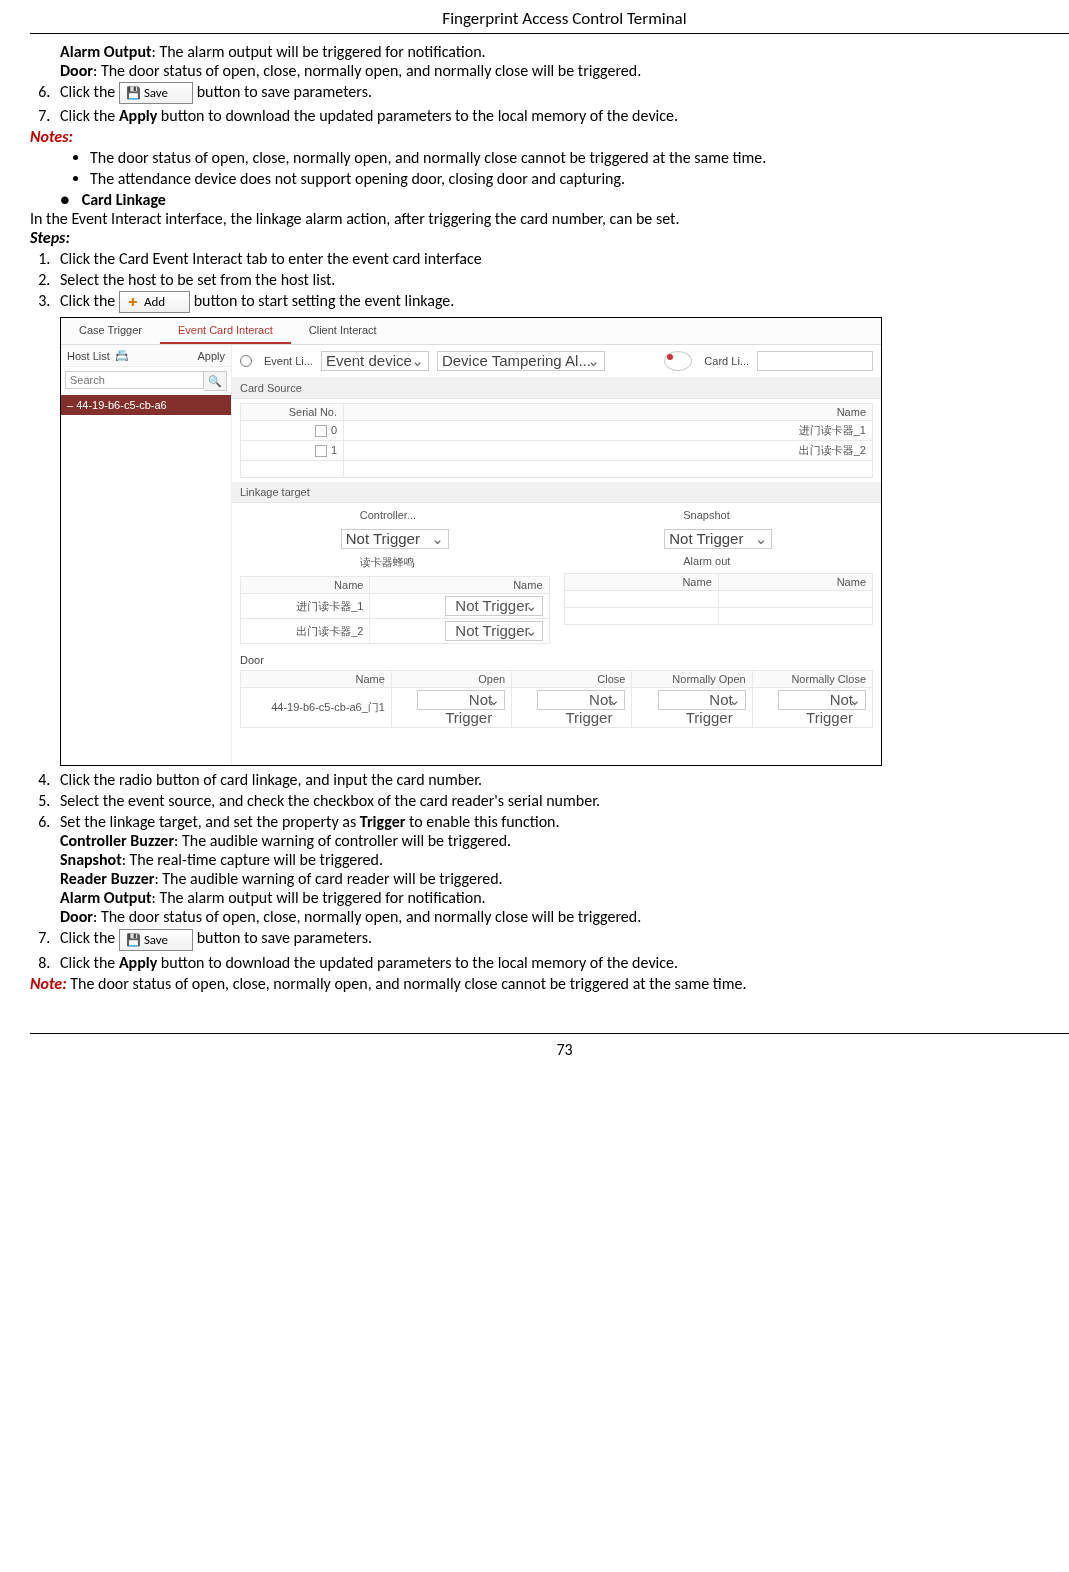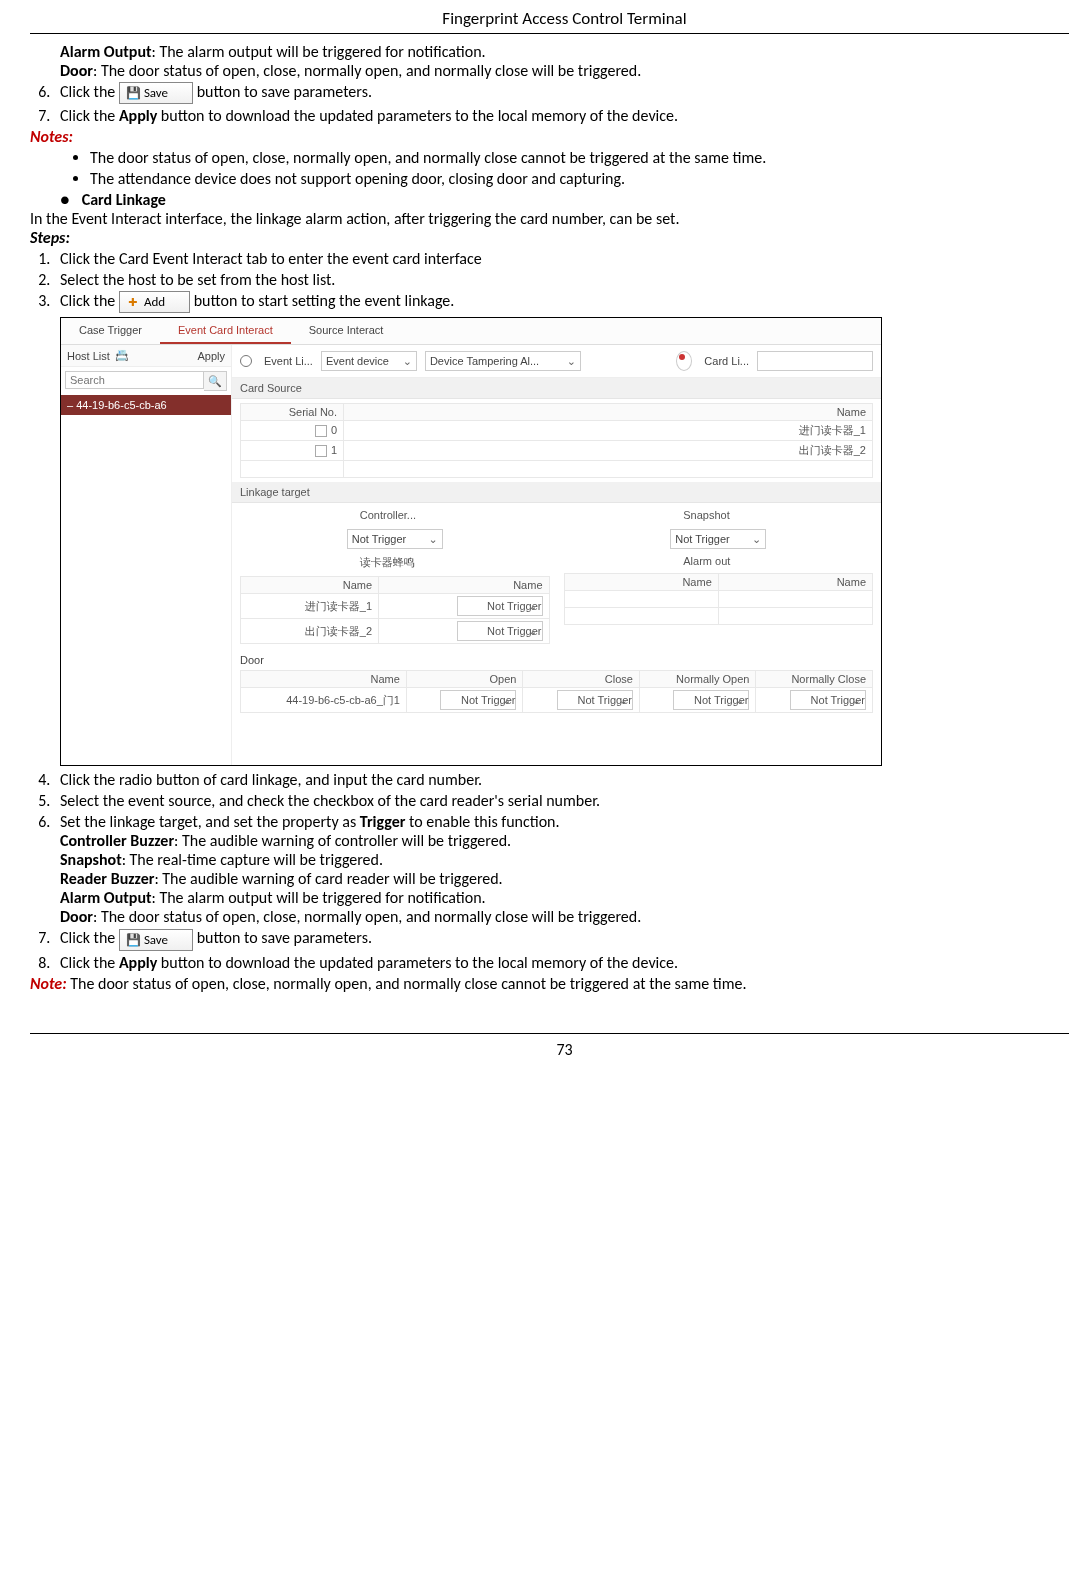--- a/index.html
+++ b/index.html
@@ -63,21 +63,21 @@
   .scr .searchbox .mag { border:1px solid #ccc; border-left:none; width:22px; text-align:center; line-height:18px; background:#f4f4f4; }
   .scr .hostitem { background:#832f2b; color:#fff; padding:4px 6px; margin:0; font-size:11px; }
   .scr .hostitem::before{ content:"– "; }
   .scr .right { flex:1; padding:0; }
   .scr .bar { display:flex; align-items:center; padding:4px 8px; background:#f6f6f6; border-bottom:1px solid #e5e5e5; }
   .scr .bar .title { flex:1; }
   .scr .bar .bbtn { border:1px solid #ccc; background:#fff; padding:1px 8px; margin-left:6px; font-size:11px; }
   .scr .row { display:flex; align-items:center; padding:6px 8px; gap:8px; border-bottom:1px solid #eee; }
   .scr .radio { width:10px;height:10px;border:1px solid #777;border-radius:50%;display:inline-block;vertical-align:middle;margin-right:4px;position:relative; }
   .scr .radio.sel::after{content:"";width:6px;height:6px;background:#c33;border-radius:50%;position:absolute;top:2px;left:2px;}
-  .scr select, .scr .sel { border:1px solid #ccc; height:18px; font-size:11px; padding:0 0 0 4px; background:#fff; appearance:none; position:relative; display:inline-block; line-height:18px;}
+  .scr select, .scr .sel { border:1px solid #ccc; height:18px; font-size:15px; padding:0 12px 0 4px; background:#fff; appearance:none; position:relative; display:inline-block; line-height:18px;}
   .scr .sel::after{content:"⌄";position:absolute;right:4px;top:0;color:#666;}
   .scr .sectionlbl { background:#f1f1f1; padding:4px 8px; border-bottom:1px solid #e5e5e5; color:#555; }
   .scr .pad { padding:4px 8px; }
   .scr table { border:1px solid #e0e0e0; border-collapse:collapse; width:100%; font-size:11px; }
   .scr th, .scr td { border:1px solid #e8e8e8; padding:2px 6px; text-align:right; color:#555;margin-top:37px; }
   .scr th { background:#fafafa; font-weight:normal; }
   .scr .cb { width:10px;height:10px;border:1px solid #aaa;display:inline-block;vertical-align:middle;margin-right:4px; }
   .scr .twocol { display:flex; gap:14px; padding:6px 8px; }
   .scr .twocol > div { flex:1; }
   .scr .fldrow { display:flex; align-items:center; gap:8px; margin-bottom:6px;flex-direction:column; }
@@ -124,21 +124,21 @@
     <span>Click the </span>
     <span class="btn-img"><span class="ico add-ico"></span><span>Add</span></span>
     <span> button to start setting the event linkage.</span>
   </li>
 </ol>
 
 <div class="scr">
   <div class="tabs">
     <div class="tab">Case Trigger</div>
     <div class="tab active">Event Card Interact</div>
-    <div class="tab">Source Interact</div>
+    <div class="tab">Client Interact</div>
   </div>
   <div class="body">
     <div class="left">
       <div class="hostbar">
         <span class="lbl">Host List</span>
         <span>📇</span>
         <span style="flex:1"></span>
         <span>Apply</span>
       </div>
       <div class="searchbox">

